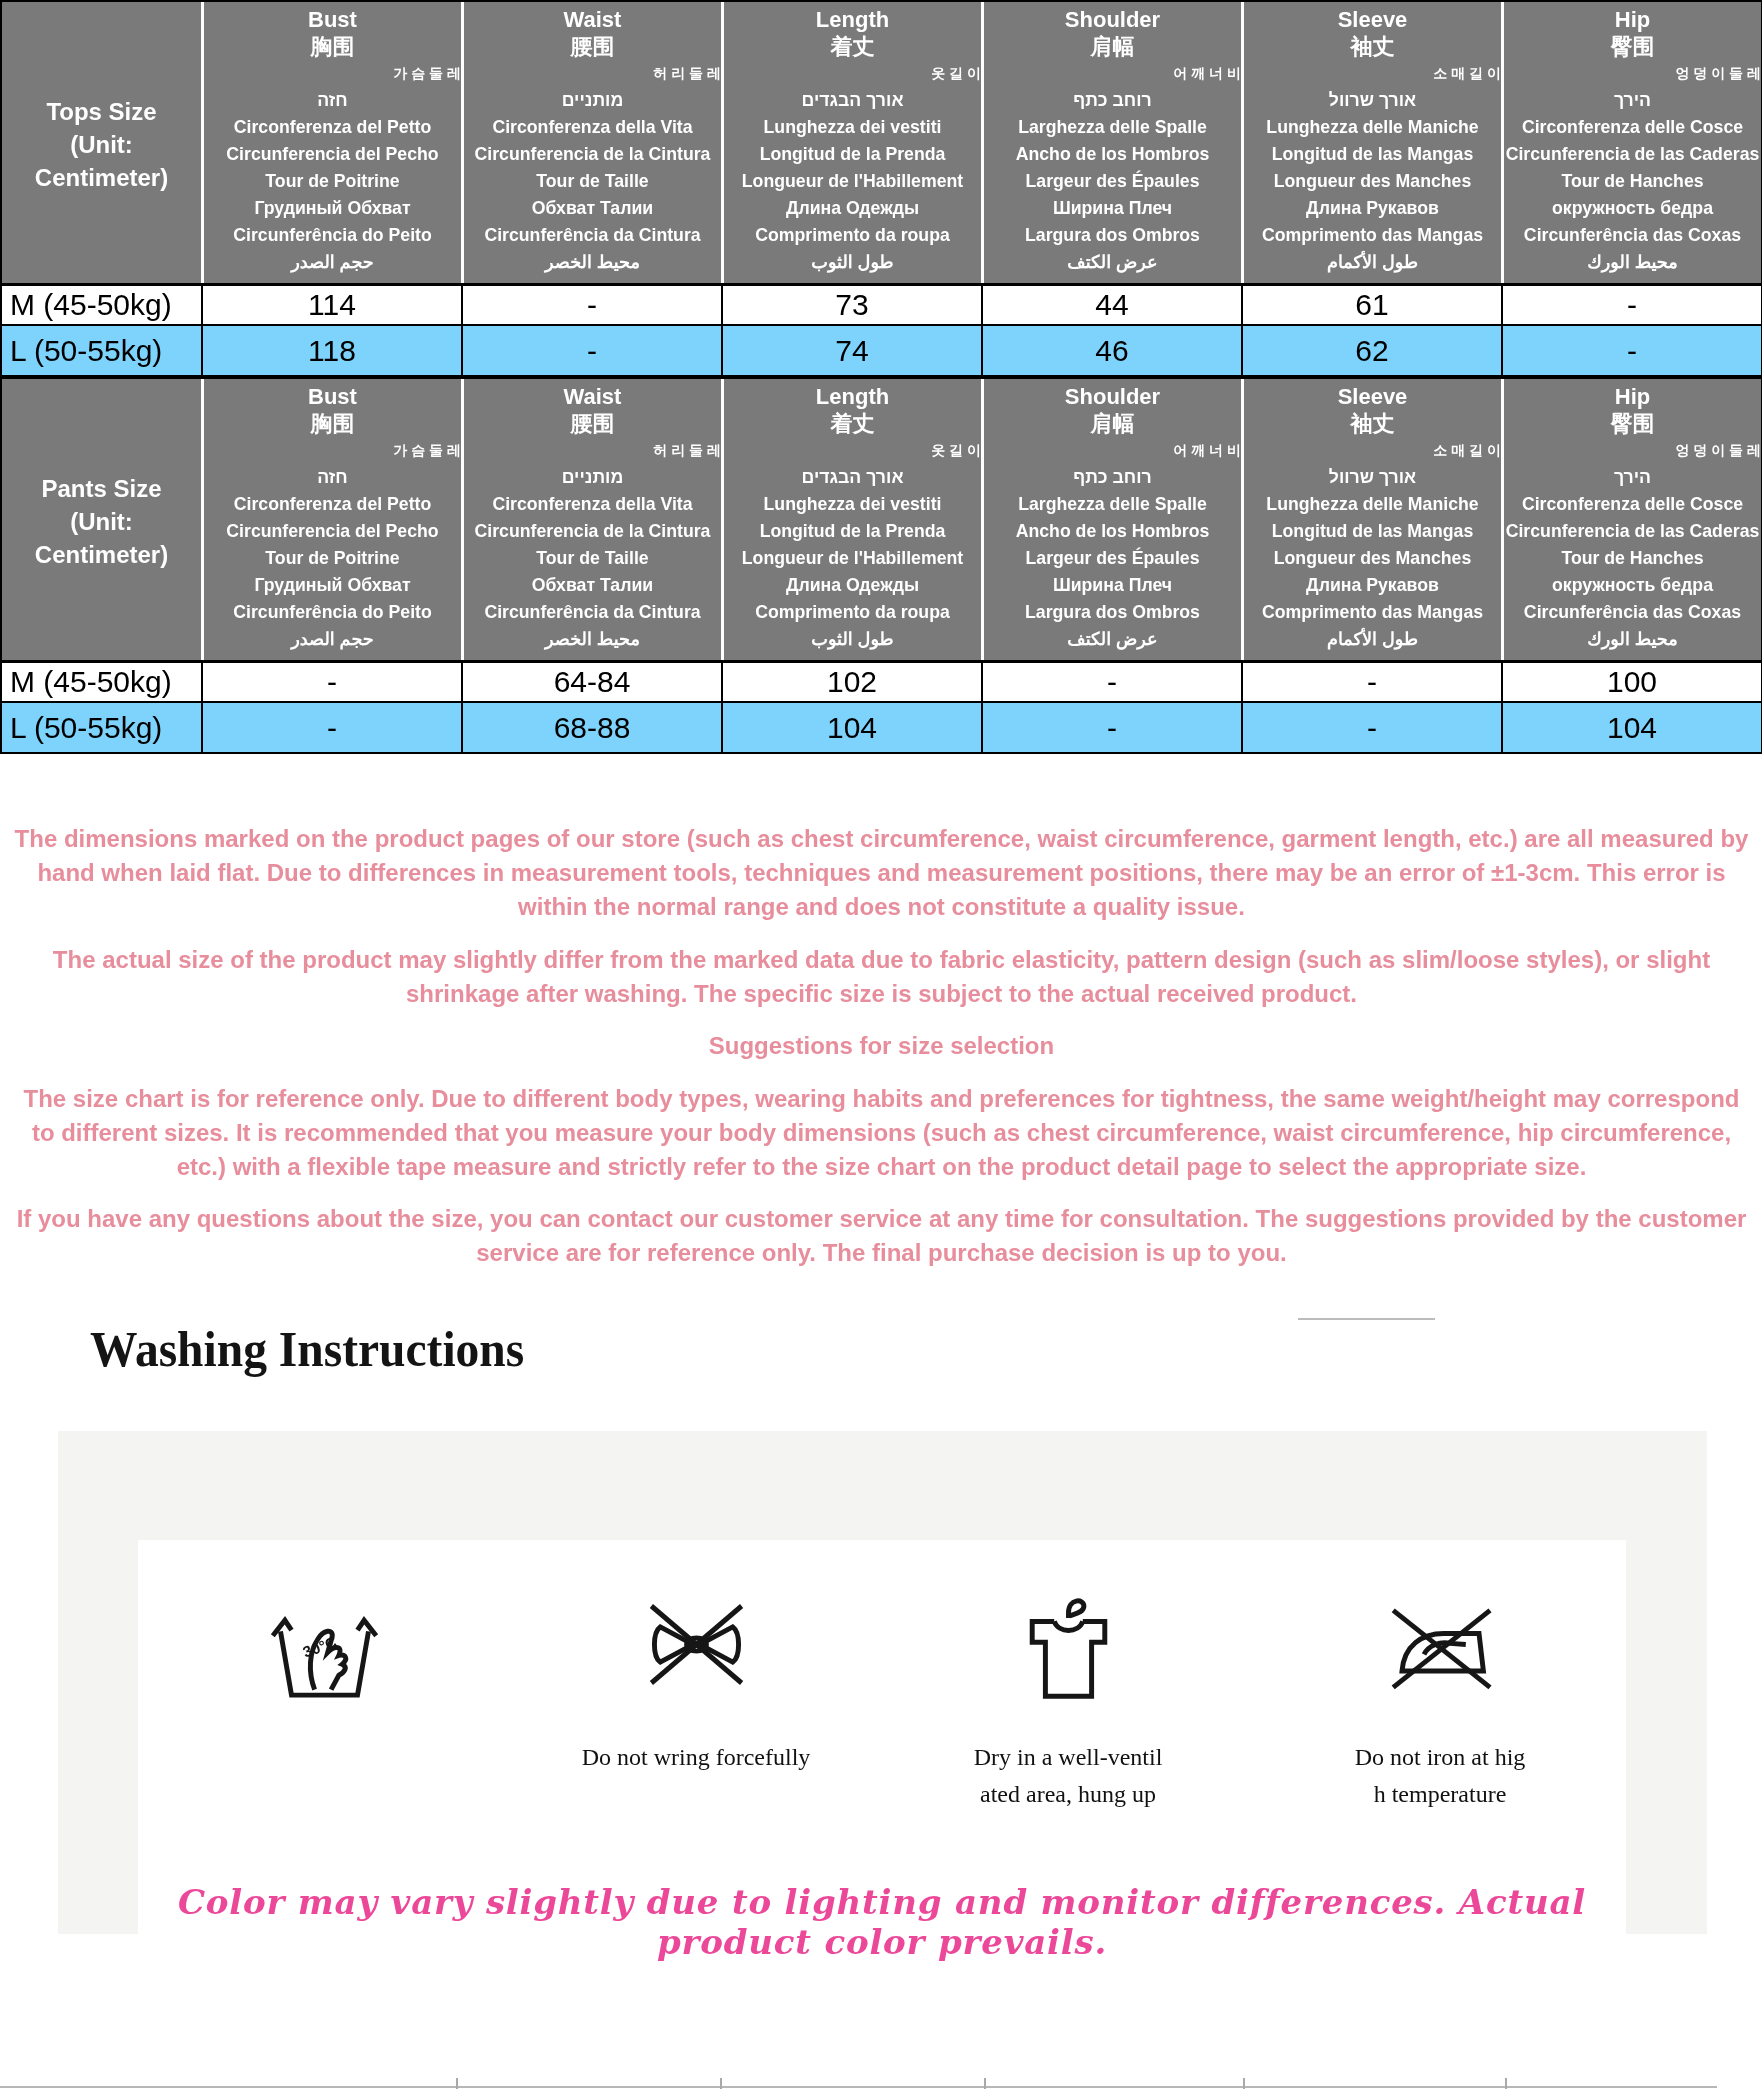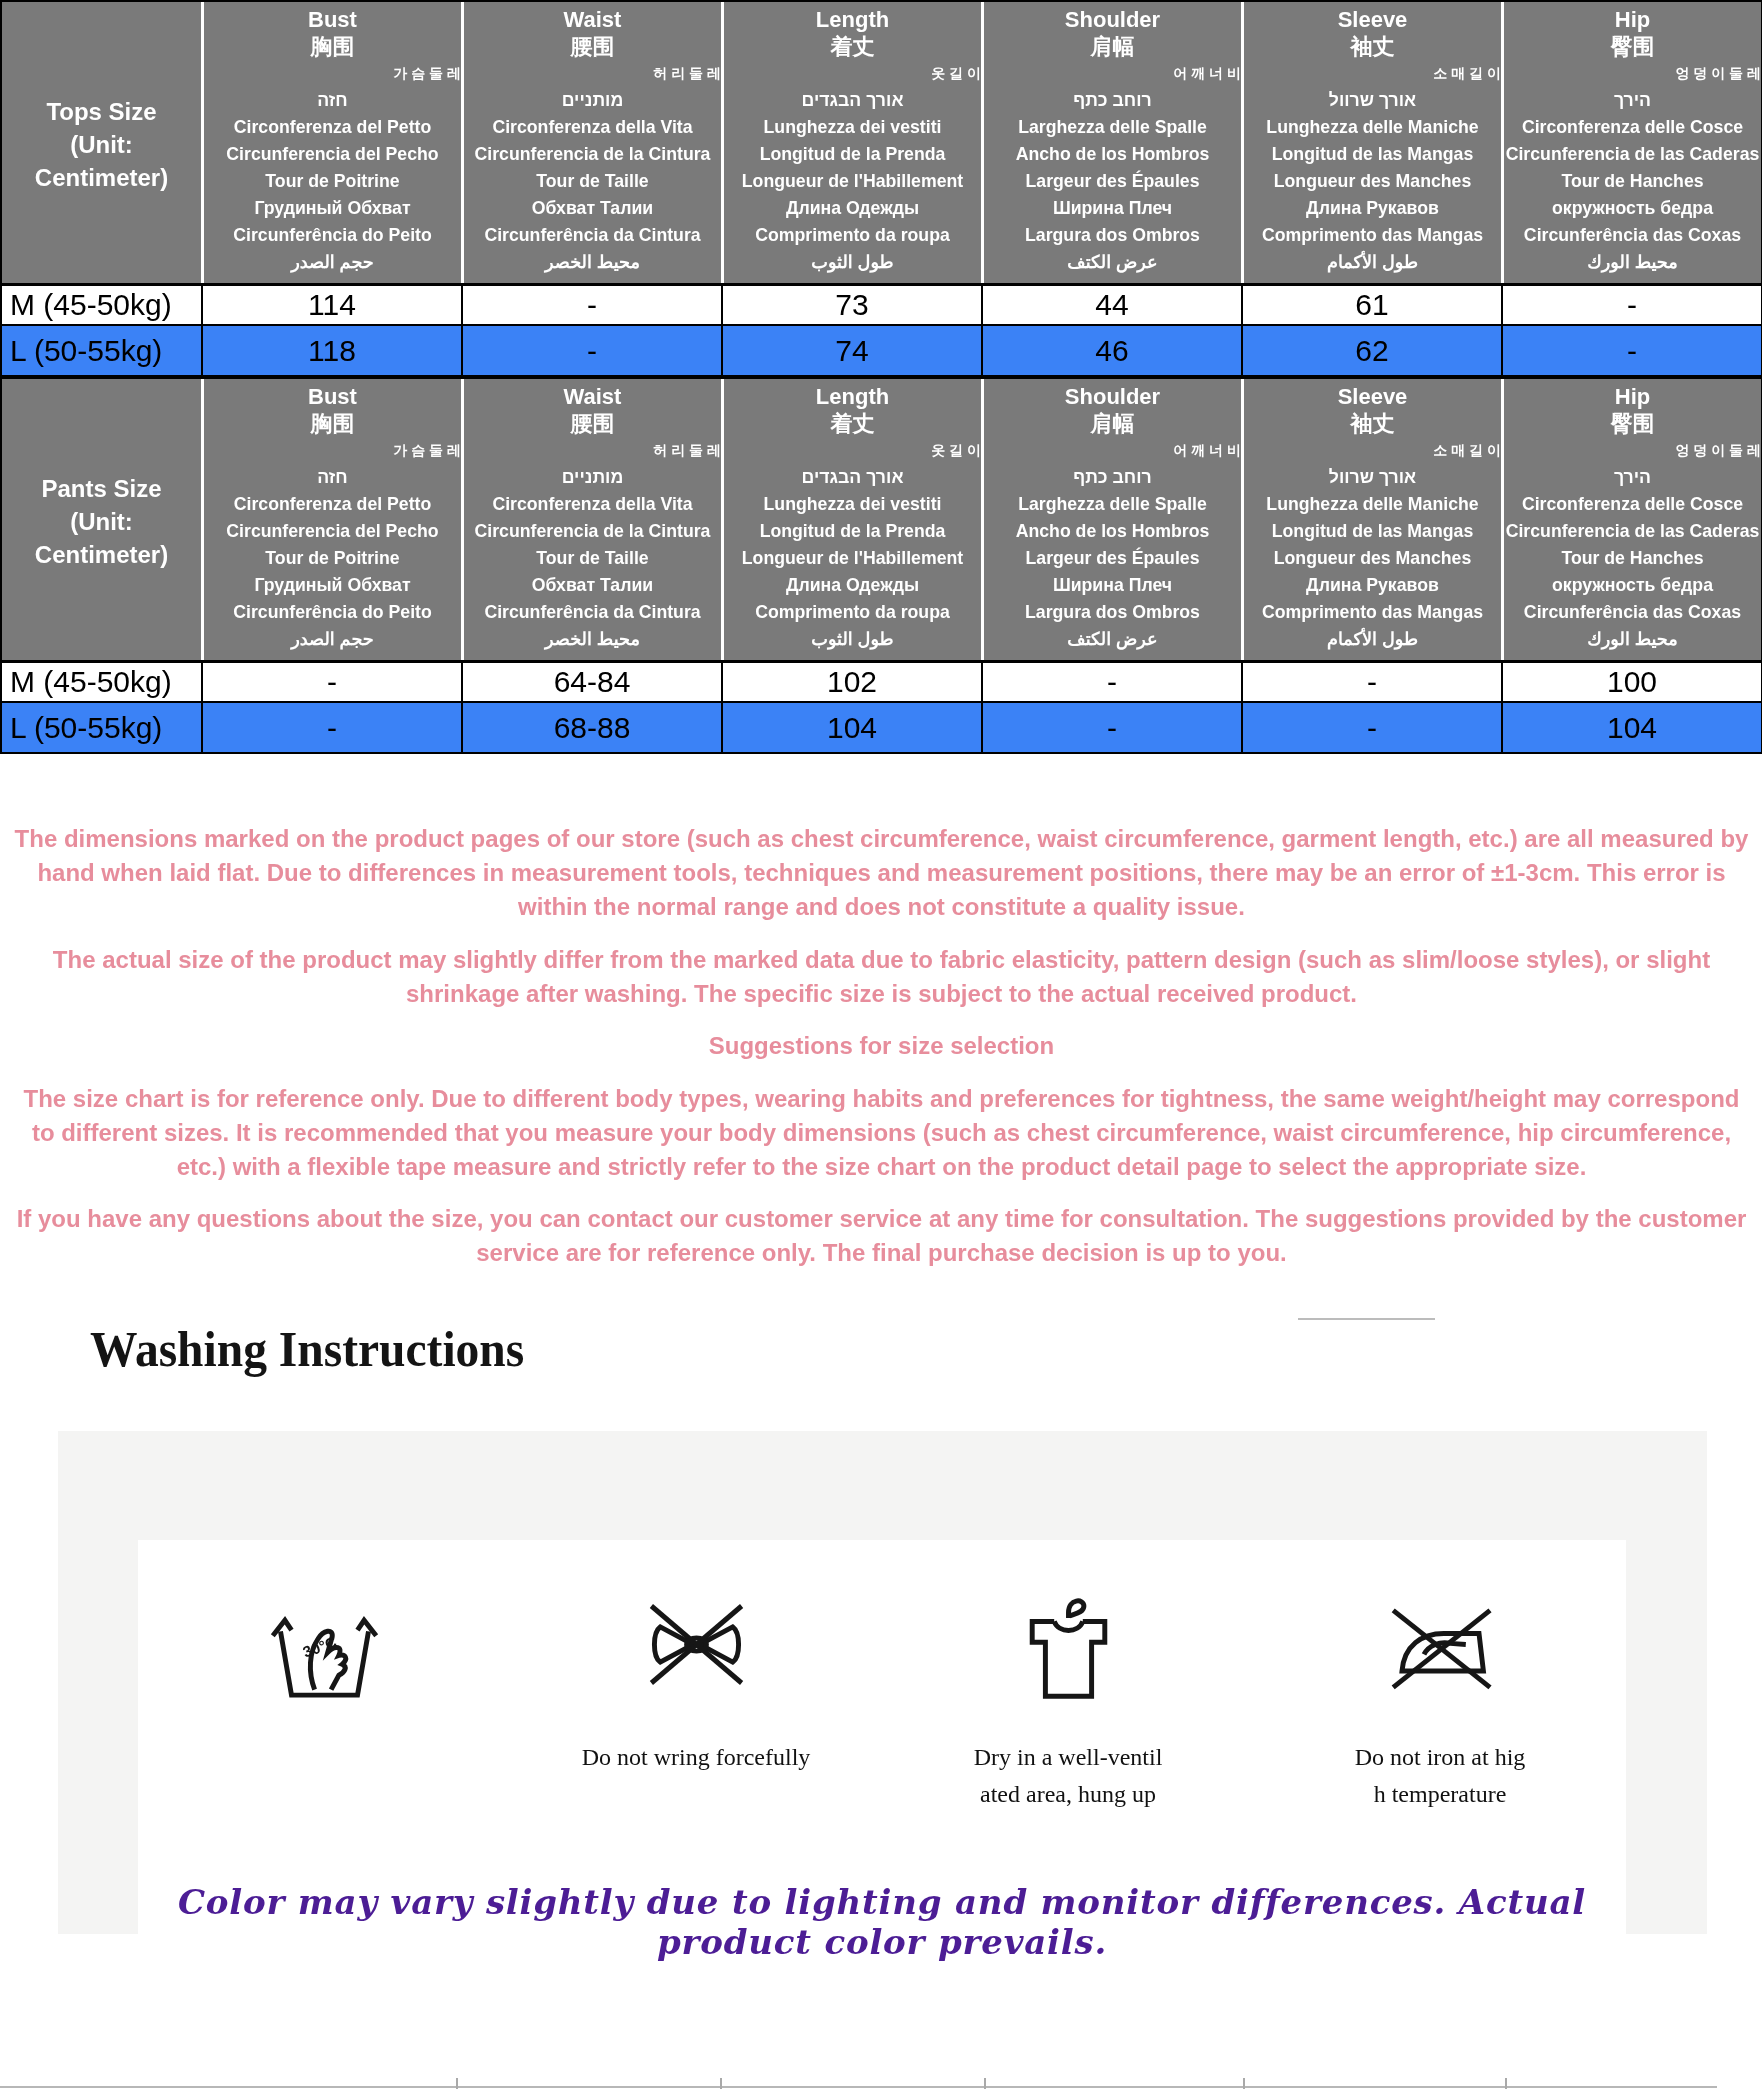--- a/index.html
+++ b/index.html
@@ -20,21 +20,21 @@
   .hcell.corner {
     flex:0 0 199px; border-left:none; display:flex; flex-direction:column;
     justify-content:center; white-space:pre-line; font-size:24px; line-height:33px;
   }
   .hline { font-size:17.7px; line-height:27px; white-space:nowrap; }
   .hcell .hline:nth-child(1){ font-size:22px; }
   .hcell .hline:nth-child(2){ font-size:22px; }
   .hcell .hline:nth-child(3){ font-size:14px;text-align:right; }
   .drow { display:flex; border-top:2.4px solid #000; height:51px; background:#fff; }
   .drow.first-data { border-top:3.2px solid #000; height:41px; }
-  .drow.hl { background:#3b82f6; }
+  .drow.hl { background:#7dd3fc; }
   .dcell {
     flex:1 1 0; border-left:2.4px solid #000; display:flex;
     align-items:center; justify-content:center; font-size:30px; color:#000;
   }
   .dcell.rlabel { flex:0 0 199px; border-left:none; justify-content:flex-start; padding-left:8px; }
 
   
   .notes {
     padding:68px 11.3px 0; text-align:center; color:#e78d9c;
     font-weight:bold; font-size:24px; line-height:34px;
@@ -58,21 +58,21 @@
   .wash-inner { width:1488px; height:394px; background:#ffffff; }
   .icons-row { display:flex; padding-top:44px; }
   .wash-item { flex:1 1 0; display:flex; flex-direction:column; align-items:center; }
   .wash-item svg { width:121px; height:121px; stroke:#161616; fill:none; stroke-width:4.5; }
   .wash-caption {
     margin-top:34px; font-family:"Liberation Serif", serif; font-size:24px;
     line-height:37px; text-align:center; white-space:pre-line; color:#111; min-height:74px;
   }
   .wash-footer {
     margin-top:69px; text-align:center; font-family:"DejaVu Serif", serif;
-    font-style:italic; font-weight:bold; font-size:34px; color:#4c1d95; letter-spacing:0.8px;
+    font-style:italic; font-weight:bold; font-size:34px; color:#ec4899; letter-spacing:0.8px;
   }
 
   
   .bottom-line { position:absolute; left:0; top:2086px; width:1717px; height:2.4px; background:#b7b7b7; }
   .bottom-tick { position:absolute; top:2078px; width:1.6px; height:10.5px; background:#a9a9a9; }
 </style>
 </head>
 <body>
 
 <div id="tables-host" class="size-tables">

